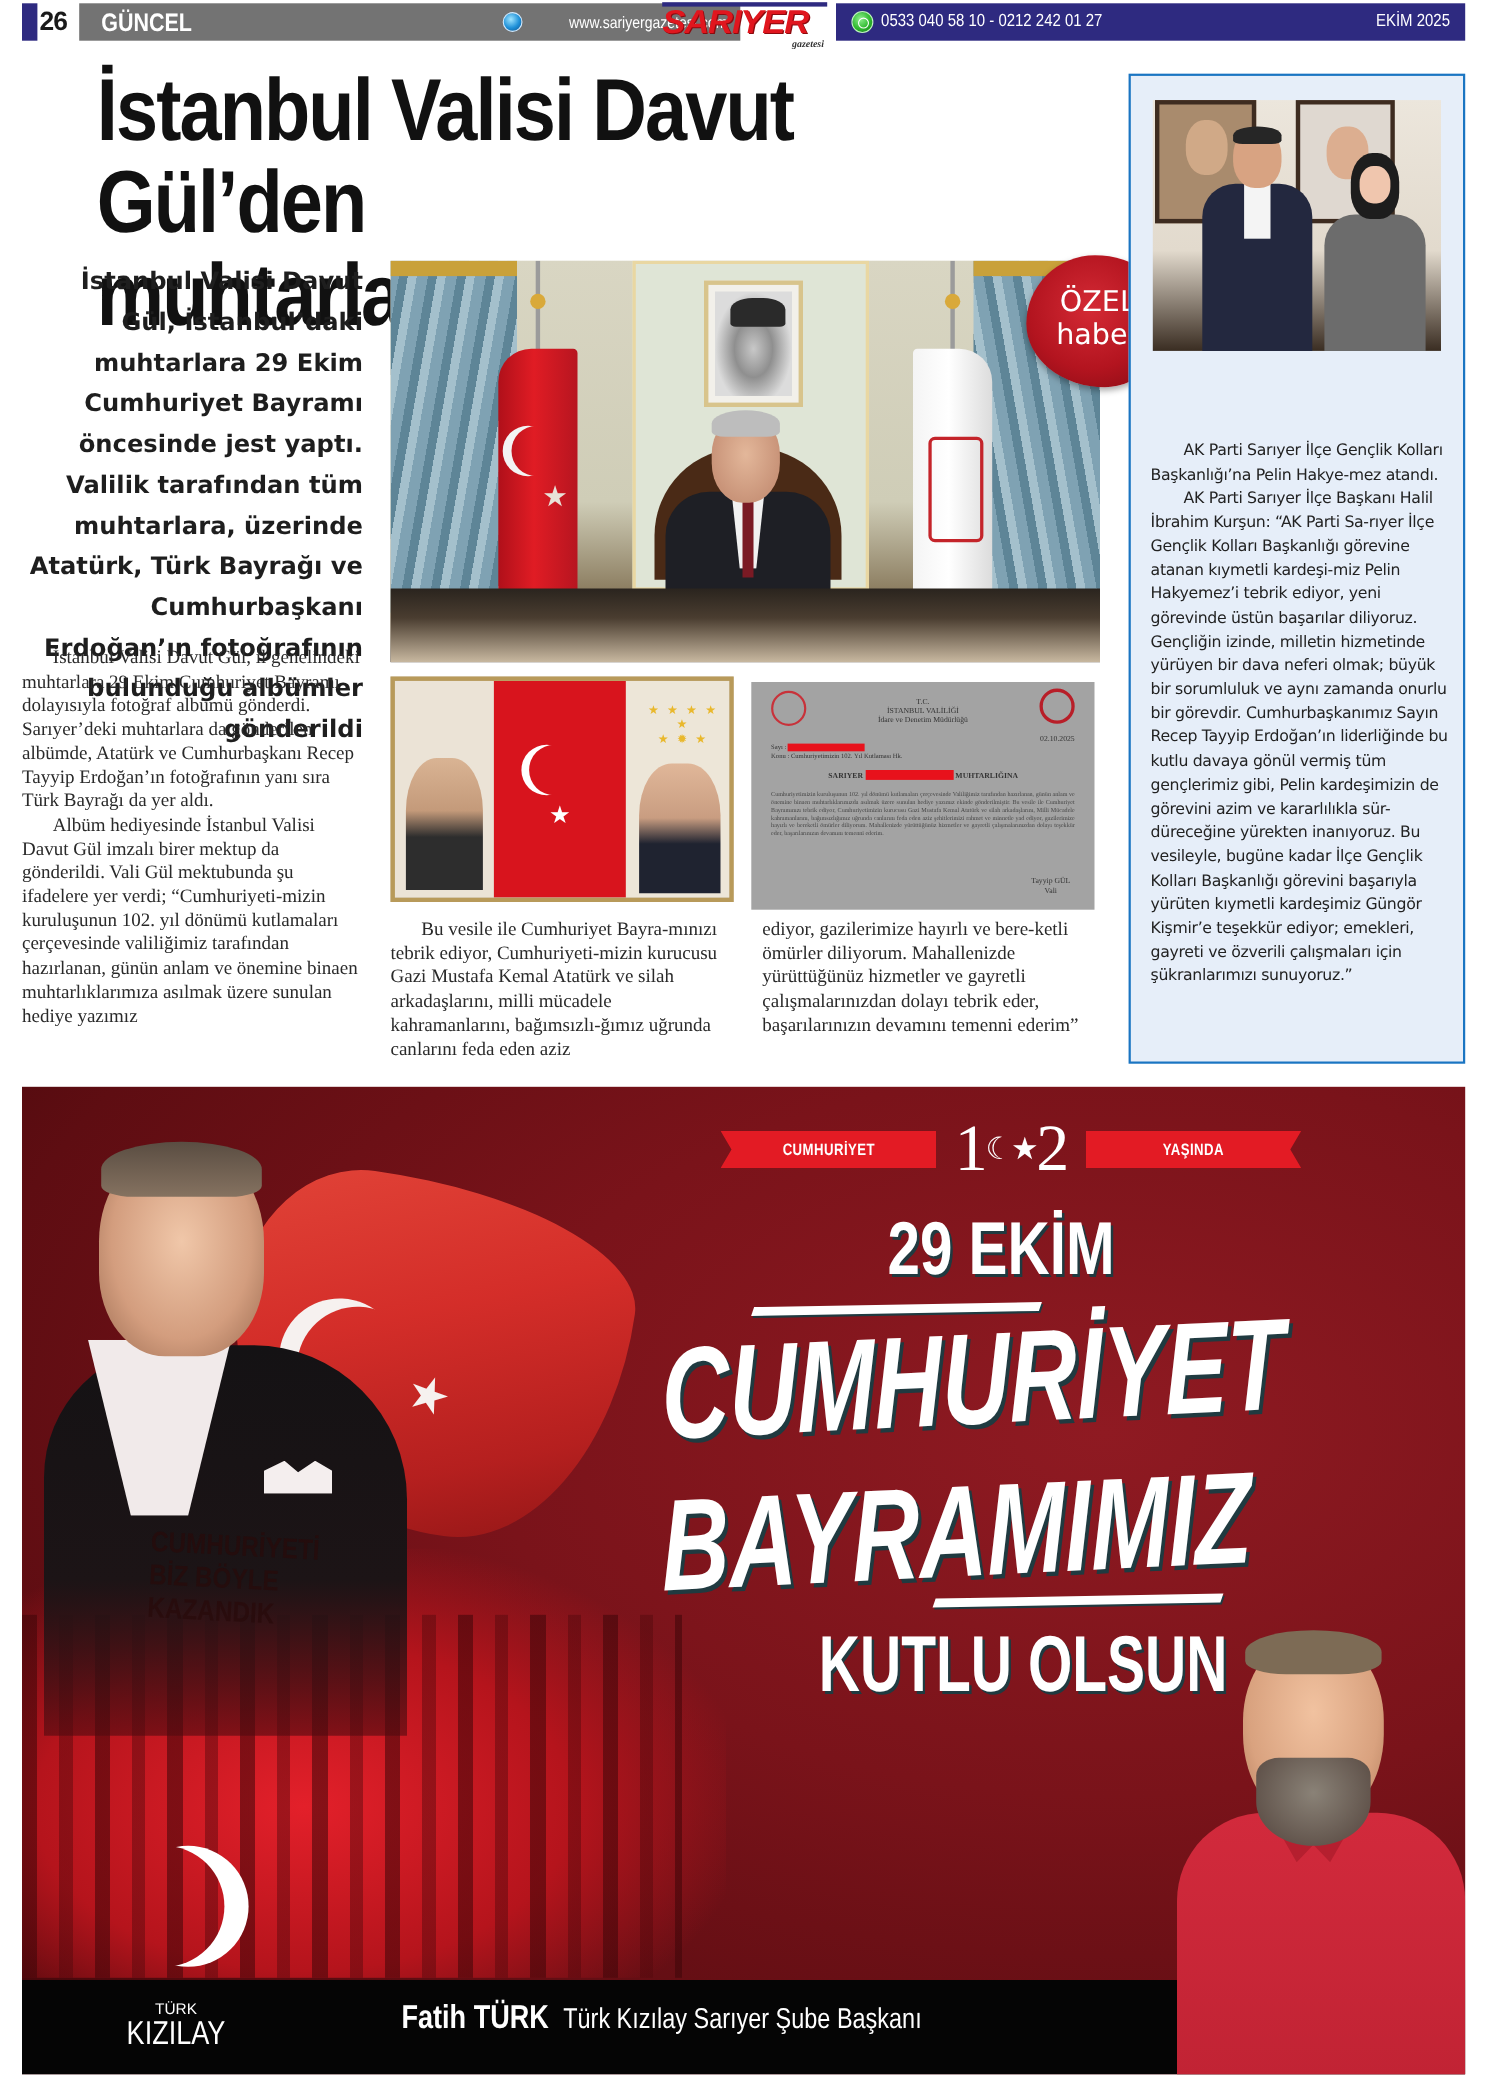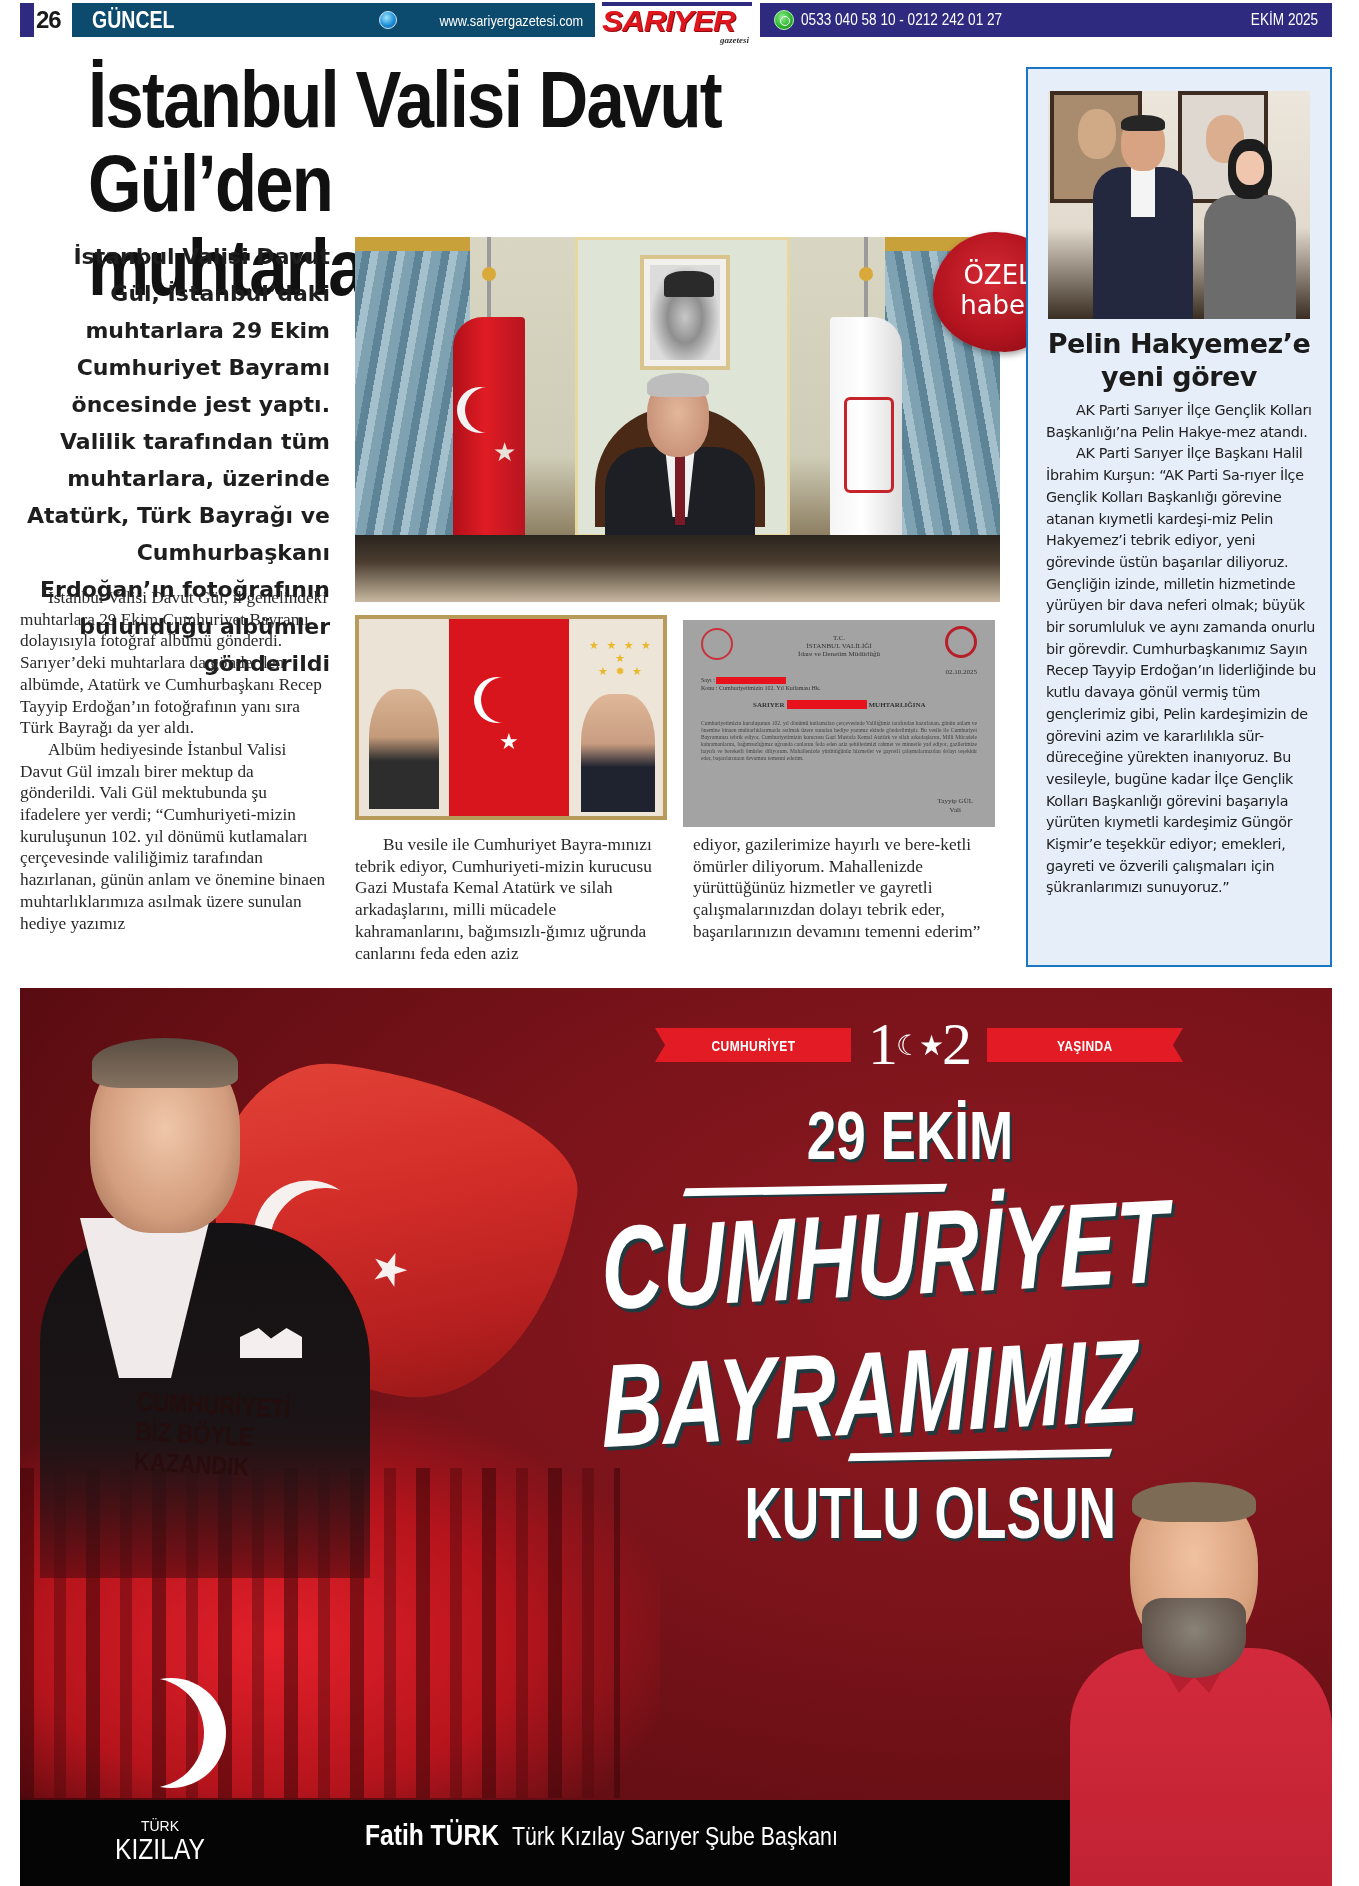--- a/index.html
+++ b/index.html
@@ -4,21 +4,21 @@
 <style>
   * { box-sizing: border-box; margin: 0; padding: 0; }
   html, body { width: 1359px; height: 1886px; background: #ffffff; overflow: hidden; }
   body { position: relative; font-family: "DejaVu Sans", sans-serif; color: #1a1a1a; }
 
   
   .hdr-strip { position: absolute; left: 20px; top: 3px; width: 14px; height: 34px; background: #2e2a80; }
   .hdr-pagenum { position: absolute; left: 36px; top: 3px; width: 34px; height: 34px;
     font-family: "Liberation Sans", sans-serif; font-weight: 700; font-size: 24px; line-height: 34px;
     color: #1a1a1a; letter-spacing: -1px; }
-  .hdr-bar1 { position: absolute; left: 72px; top: 3px; width: 523px; height: 34px; background: #0c4a6e;
+  .hdr-bar1 { position: absolute; left: 72px; top: 3px; width: 601px; height: 34px; background: #737373;
     display: flex; align-items: center; }
   .hdr-section { font-family: "Liberation Sans", sans-serif; font-weight: 700; font-size: 23px; color: #fff;
     margin-left: 20px; letter-spacing: 0; transform: scaleX(0.85); transform-origin: left center; }
   .hdr-web { position: absolute; right: 12px; top: 0; height: 34px; display: flex; align-items: center; gap: 17px; }
   .hdr-web-text { font-family: "Liberation Sans", sans-serif; font-size: 15px; color: #fff;
     transform: scaleX(0.85); transform-origin: right center; }
   .icon-globe { width: 18px; height: 18px; border-radius: 50%;
     background: radial-gradient(circle at 40% 35%, #9ee4ff 0%, #1e90d8 55%, #0a4f8c 100%); border: 1px solid #cfe9ff; }
 
   .logo { position: absolute; left: 600px; top: 2px; width: 155px; height: 44px; }
@@ -362,24 +362,20 @@
         <div class="sp-man-shirt"></div>
       <div class="sp-man-head"></div>
         <div class="sp-man-hair"></div>
     </div>
     <div class="sp-woman">
       <div class="sp-woman-body"></div>
         <div class="sp-woman-head"></div>
         <div class="sp-woman-face"></div>
     </div>
   </div>
-  <h2 class="side-title">
-    <div>Pelin Hakyemez’e</div>
-    <div>yeni görev</div>
-  </h2>
   <div class="side-body">
     <p>AK Parti Sarıyer İlçe Gençlik Kolları Başkanlığı’na Pelin Hakye-mez atandı.</p>
     <p>AK Parti Sarıyer İlçe Başkanı Halil İbrahim Kurşun: “AK Parti Sa-rıyer İlçe Gençlik Kolları Başkanlığı görevine atanan kıymetli kardeşi-miz Pelin Hakyemez’i tebrik ediyor, yeni görevinde üstün başarılar diliyoruz. Gençliğin izinde, milletin hizmetinde yürüyen bir dava neferi olmak; büyük bir sorumluluk ve aynı zamanda onurlu bir görevdir. Cumhurbaşkanımız Sayın Recep Tayyip Erdoğan’ın liderliğinde bu kutlu davaya gönül vermiş tüm gençlerimiz gibi, Pelin kardeşimizin de görevini azim ve kararlılıkla sür-düreceğine yürekten inanıyoruz. Bu vesileyle, bugüne kadar İlçe Gençlik Kolları Başkanlığı görevini başarıyla yürüten kıymetli kardeşimiz Güngör Kişmir’e teşekkür ediyor; emekleri, gayreti ve özverili çalışmaları için şükranlarımızı sunuyoruz.”</p>
   </div>
 </aside>
 
 <section class="ad">
   <div class="ad-redglow"></div>
   <div class="ad-crowd"></div>
 

